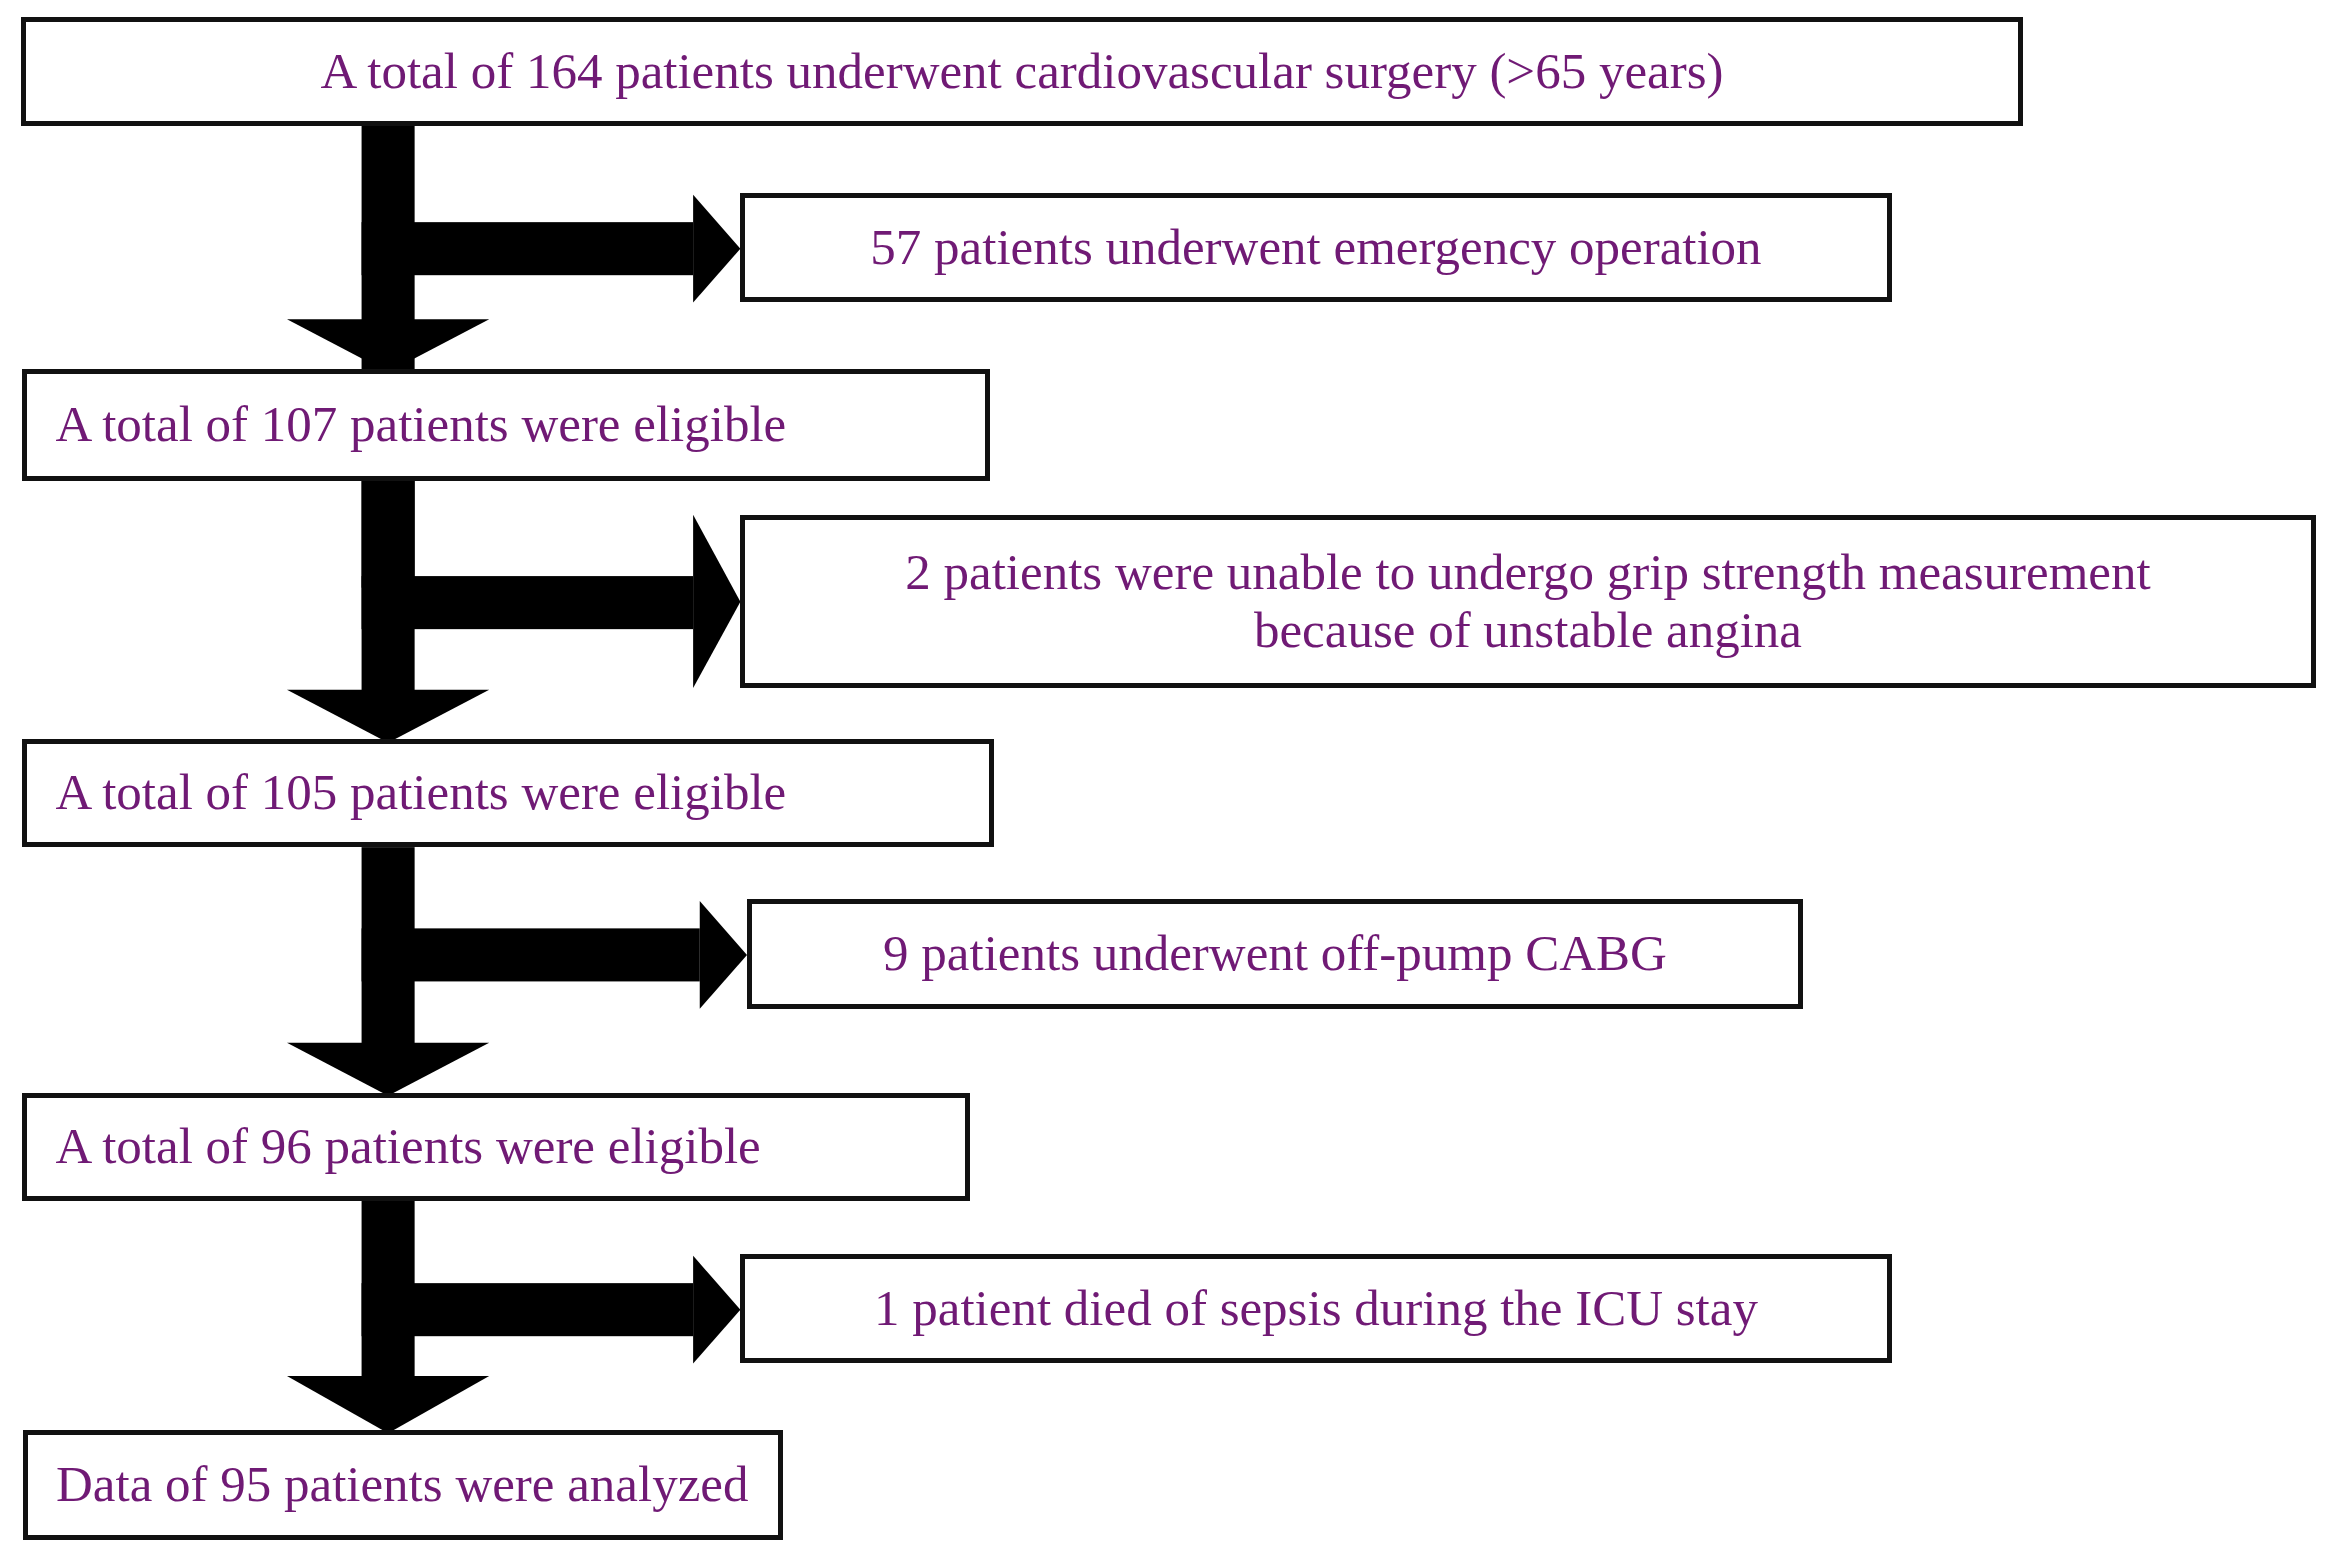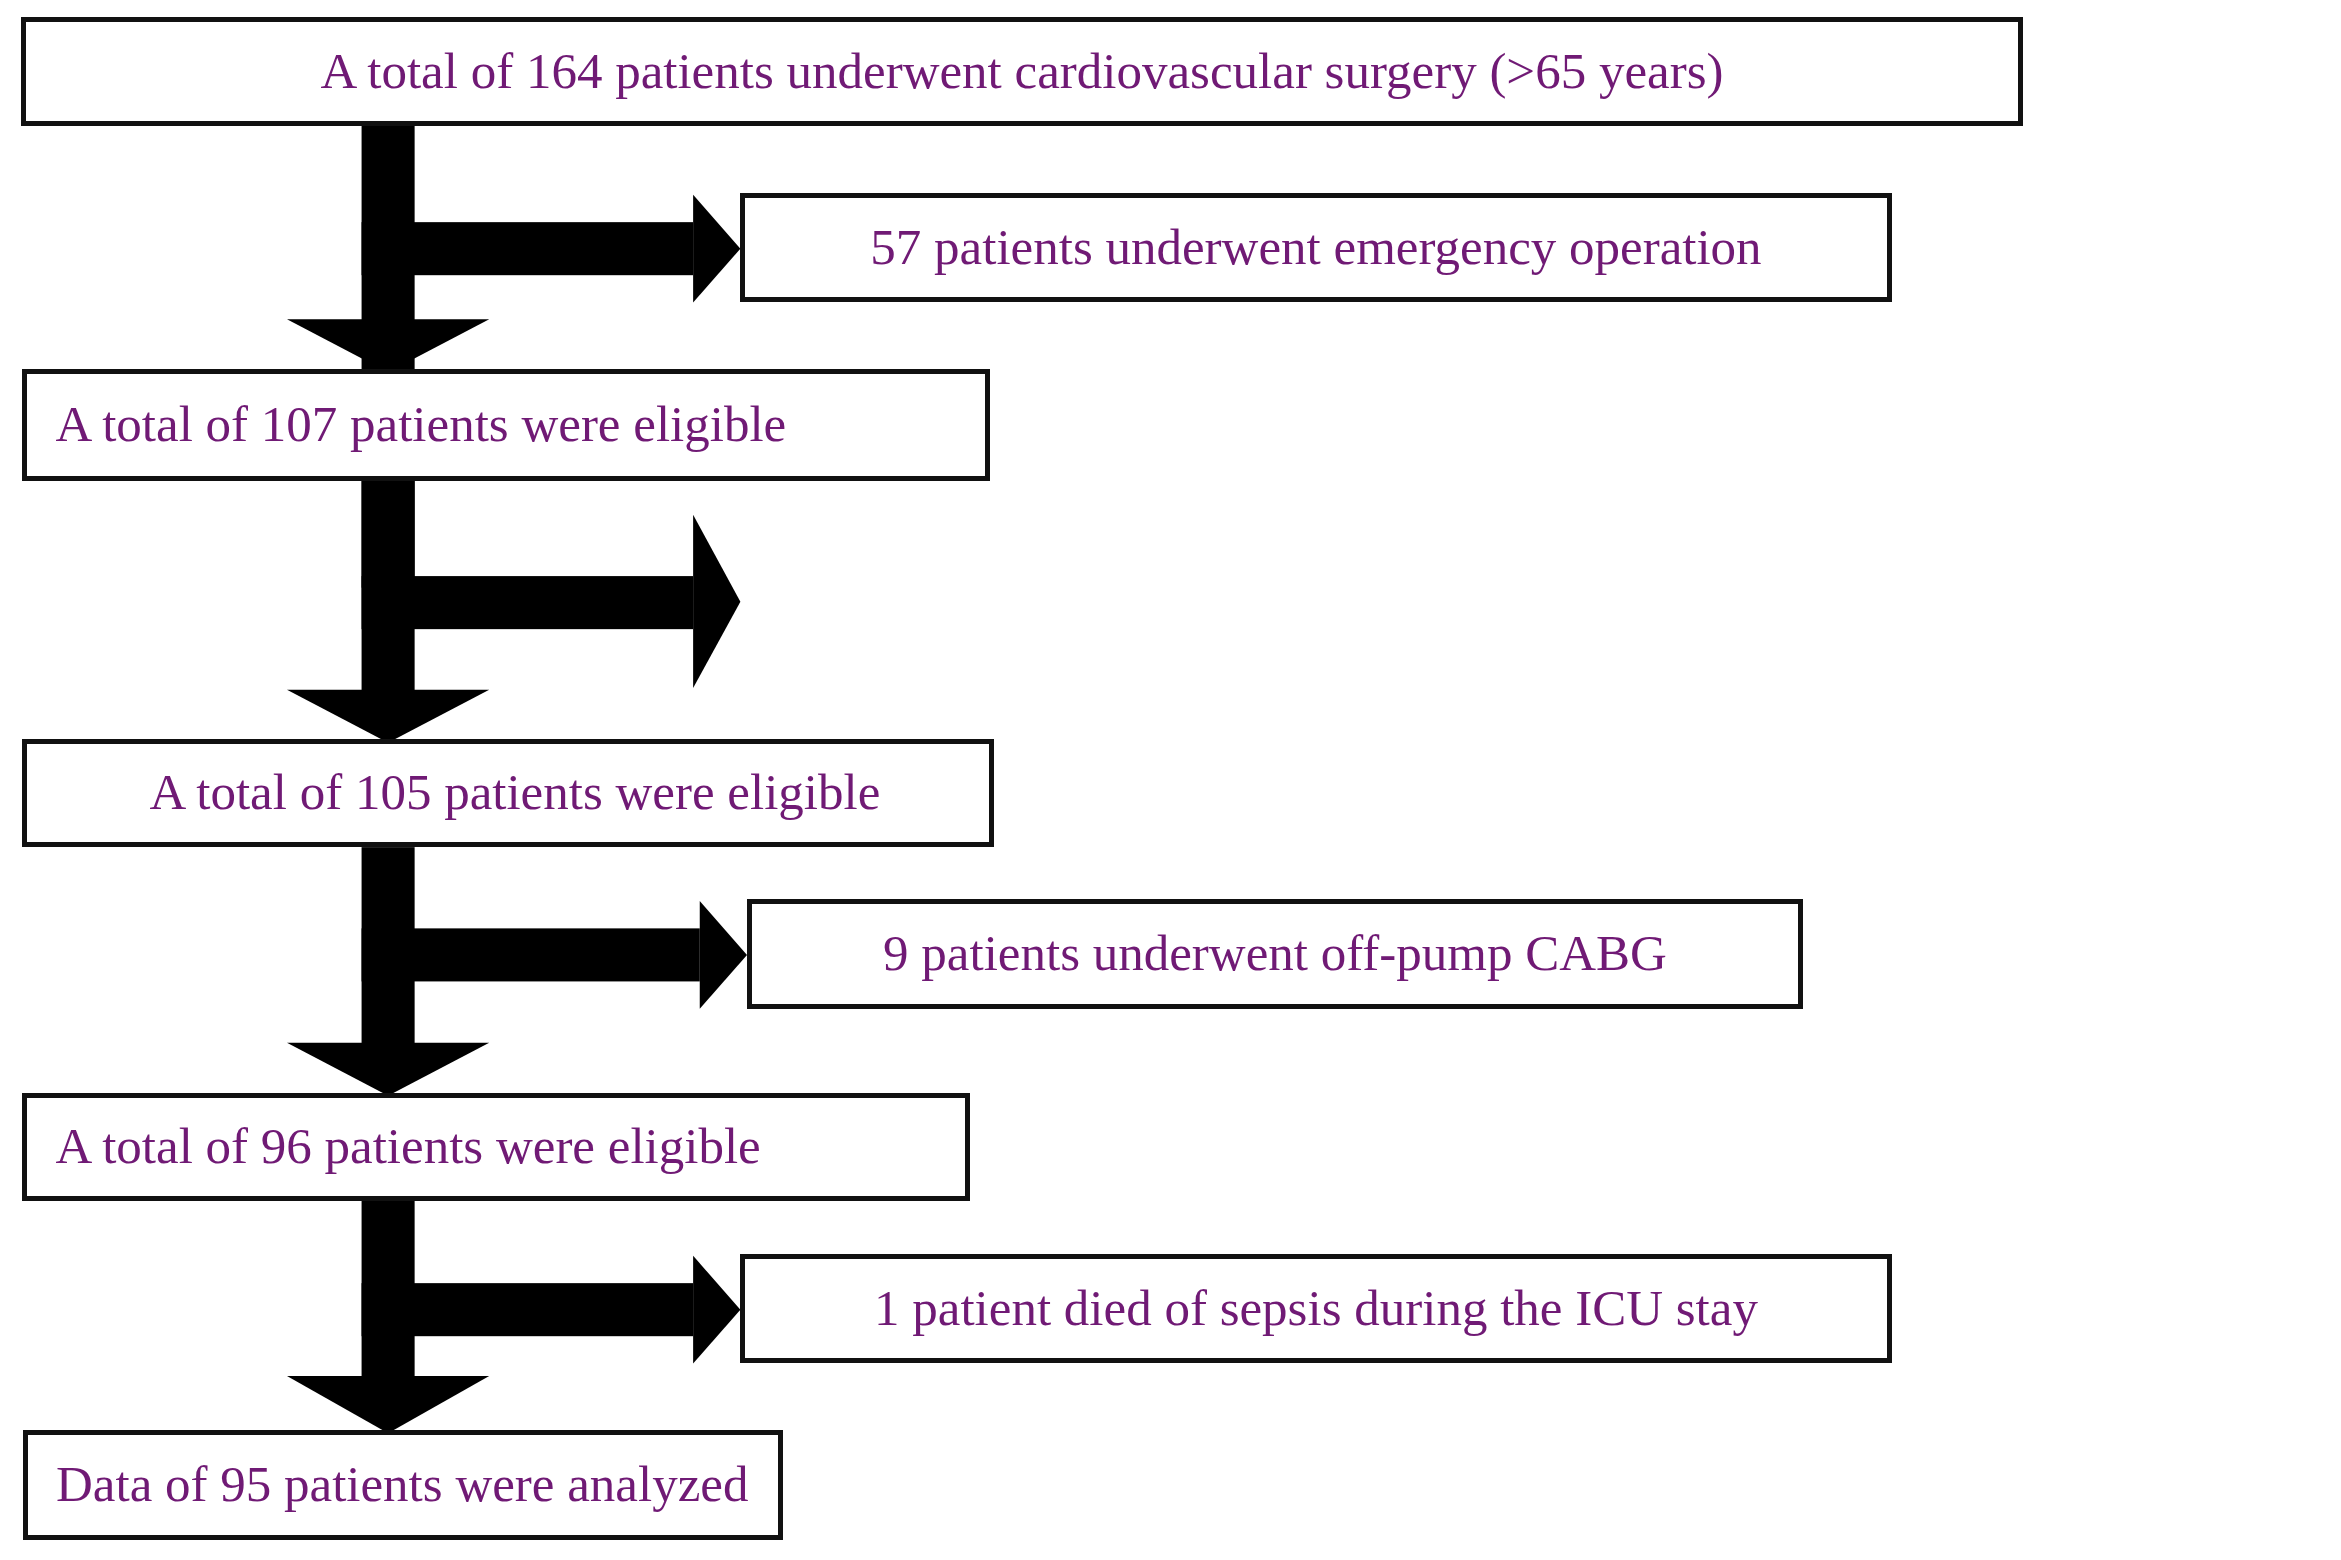--- a/index.html
+++ b/index.html
@@ -96,35 +96,41 @@
 
   <div class="node" style="left:21px; top:17.4px; width:2002px; height:109px;">
     <span class="node-text">A total of 164 patients underwent cardiovascular surgery (&gt;65 years)</span>
   </div>
 
   <div class="node left-align" style="left:22.4px; top:369px; width:968px; height:112px;">
     <span class="node-text" style="text-align:left;">A total of 107 patients were eligible</span>
   </div>
 
   <div class="node left-align" style="left:22.4px; top:739px; width:972px; height:108px;">
-    <span class="node-text" style="text-align:center;">A total of 105 patients were eligible</span>
+    <span class="node-text" style="text-align:left;">A total of 105 patients were eligible</span>
   </div>
 
   <div class="node left-align" style="left:22.4px; top:1093px; width:948px; height:108px;">
     <span class="node-text" style="text-align:left;">A total of 96 patients were eligible</span>
   </div>
 
   <div class="node left-align" style="left:23px; top:1430px; width:760px; height:110px;">
     <span class="node-text" style="text-align:left;">Data of 95 patients were analyzed</span>
   </div>
 
   <div class="node" style="left:740px; top:193px; width:1152px; height:109px;">
     <span class="node-text">57 patients underwent emergency operation</span>
   </div>
 
+  <div class="node" style="left:740px; top:515px; width:1576px; height:173px;">
+    <span class="node-text">
+      <span>2 patients were unable to undergo grip strength measurement</span><br>
+      <span>because of unstable angina</span>
+    </span>
+  </div>
 
   <div class="node" style="left:747px; top:899px; width:1056px; height:110px;">
     <span class="node-text">9 patients underwent off-pump CABG</span>
   </div>
 
   <div class="node" style="left:740px; top:1254px; width:1152px; height:109px;">
     <span class="node-text">1 patient died of sepsis during the ICU stay</span>
   </div>
 
 </div>

